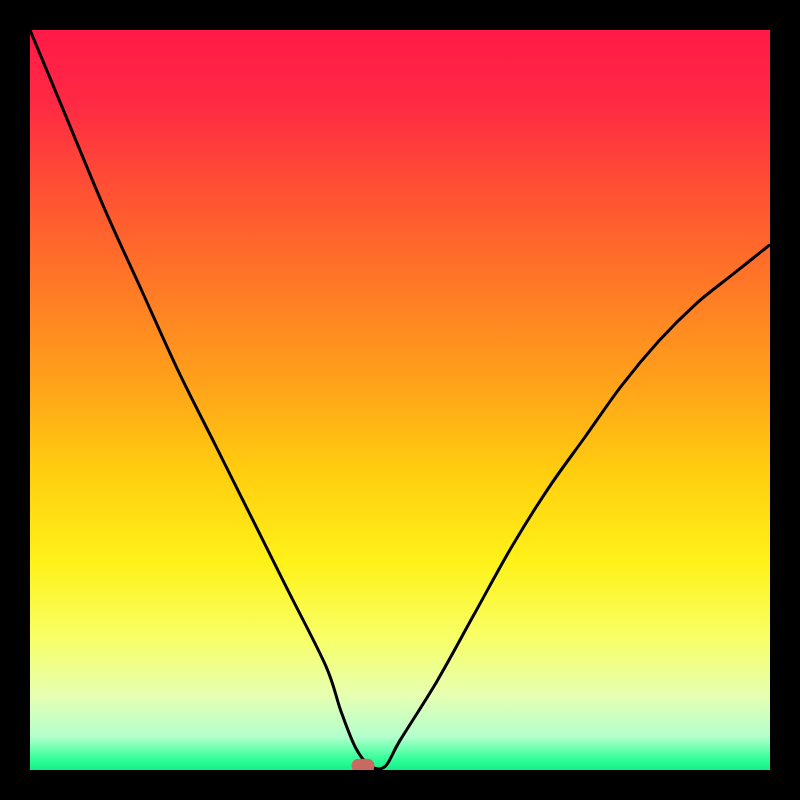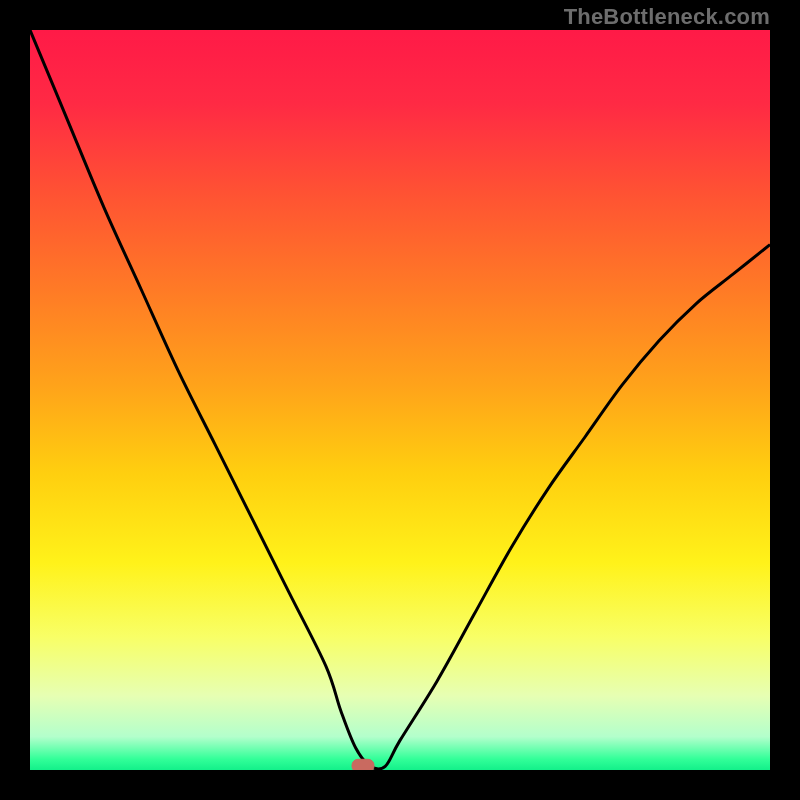--- a/index.html
+++ b/index.html
@@ -34,21 +34,20 @@
     letter-spacing: 0.2px;
     user-select: none;
   }
   svg { display: block; }
 </style>
 </head>
 <body>
 
 <div class="frame">
 
-  <div class="watermark">TheBottleneck.com</div>
 
   <div class="plot">
     <svg id="chart-svg" width="740" height="740" viewBox="0 0 740 740">
       <defs>
         <linearGradient id="bg-grad" x1="0" y1="0" x2="0" y2="1">
             <stop offset="0%" stop-color="#ff1a47"></stop>
             <stop offset="10%" stop-color="#ff2a44"></stop>
             <stop offset="22%" stop-color="#ff5233"></stop>
             <stop offset="35%" stop-color="#ff7a26"></stop>
             <stop offset="48%" stop-color="#ffa31a"></stop>

